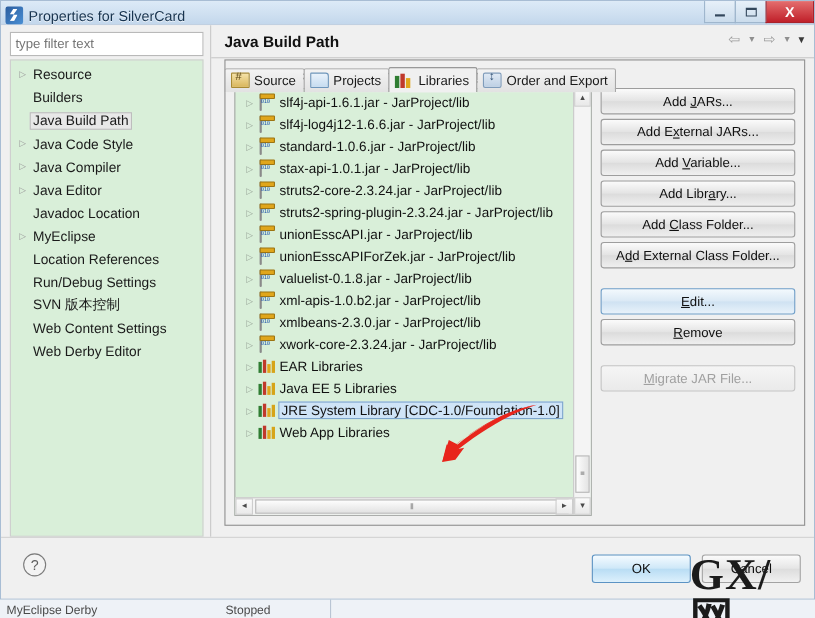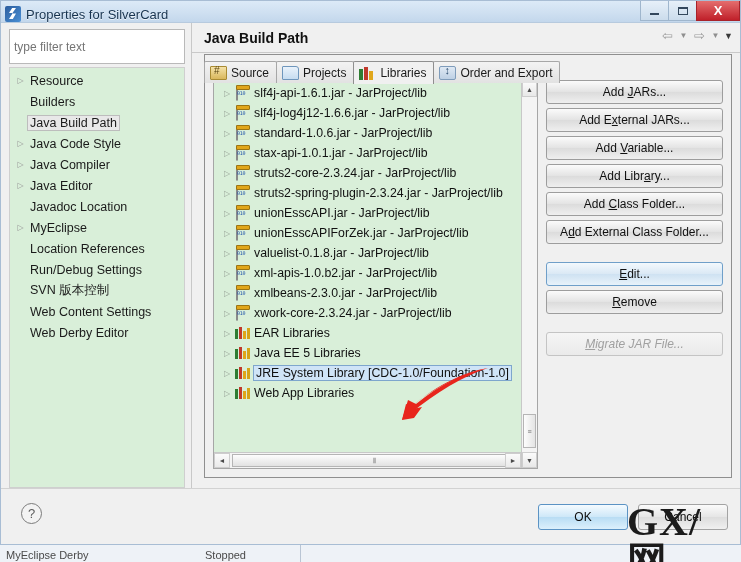--- a/index.html
+++ b/index.html
@@ -100,21 +100,21 @@
   #dlgbody { flex: 1 1 auto; display: flex; position: relative; background: #f0f0f0; }
 
   
   #sidebar {
     width: 190px; flex: 0 0 190px;
     padding: 6px 6px 0 8px;
     background: #f0f0f0;
     display: flex; flex-direction: column;
   }
   #filter-input {
-    width: 176px; height: 35px;
+    width: 176px; height: 22px;
     border: 1px solid #b9b9b9;
     background: #fff;
     color: #8c8c8c;
     font-size: 12px;
     padding: 1px 4px;
     font-family: "Liberation Sans", sans-serif;
   }
   #tree {
     margin-top: 3px;
     width: 176px;
@@ -160,21 +160,21 @@
   .nav-arrow {
     width: 17px; height: 17px;
     display: flex; align-items: center; justify-content: center;
     color: #9b9b9b; font-size: 13px;
   }
   .nav-caret { width: 11px; text-align: center; color: #8f8f8f; font-size: 8px; }
   .nav-caret.dark { color: #3a3a3a; font-size: 9px; }
 
   
   #tabs {
-    display: flex; align-items: flex-start;
+    display: flex; align-items: center;
     margin: 8px 0 0 12px; height: 23px;
     position: relative; z-index: 2;
   }
   .tab {
     height: 22px; display: flex; align-items: center;
     padding: 0 7px 0 5px;
     border: 1px solid #a7a7a7; border-bottom: none;
     background: linear-gradient(#f3f3f3,#e2e2e2);
     font-size: 12px; color: #1a1a1a; white-space: nowrap;
     margin-right: -1px;
@@ -318,21 +318,21 @@
     font-size: 12px; color: #111;
     display: flex; align-items: center; justify-content: center;
     white-space: nowrap; overflow: hidden;
     font-family: "Liberation Sans", sans-serif;
   }
   .btn u { text-decoration: underline; }
   .btn.focused {
     background: linear-gradient(#f3f9fd,#dbe9f5 48%, #cfe2f2 52%, #e8f2fa);
     border-color: #6f9fc9;
   }
-  .btn.disabled { color: #a0a0a0; background: linear-gradient(#f5f5f5,#eaeaea); border-color: #c4c4c4; font-style: italic; }
+  .btn.disabled { color: #a0a0a0; background: linear-gradient(#f5f5f5,#eaeaea); border-color: #c4c4c4; }
   .btn-gap { height: 10px; flex: 0 0 10px; }
 
   
   #footer {
     height: 56px; flex: 0 0 56px; position: relative;
     border-top: 1px solid #d2d2d2;
     background: #f0f0f0;
   }
   #help-icon {
     position: absolute; left: 20px; top: 14px;

